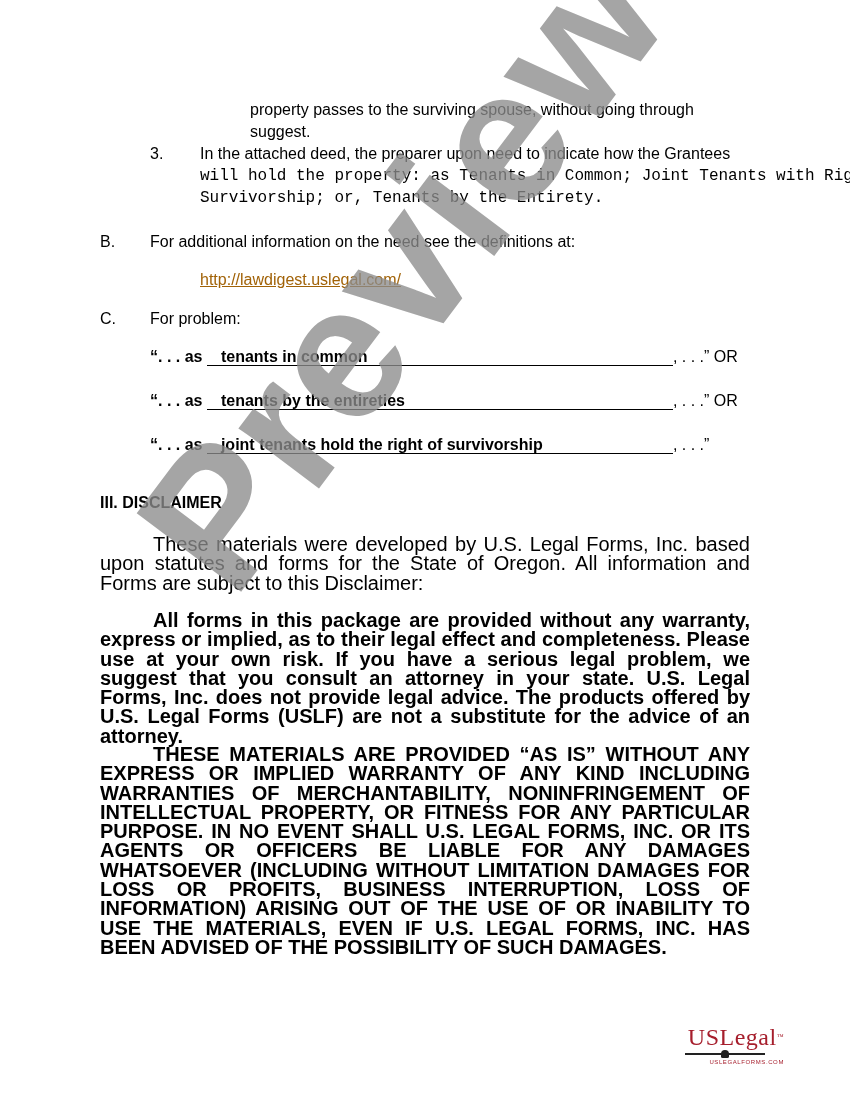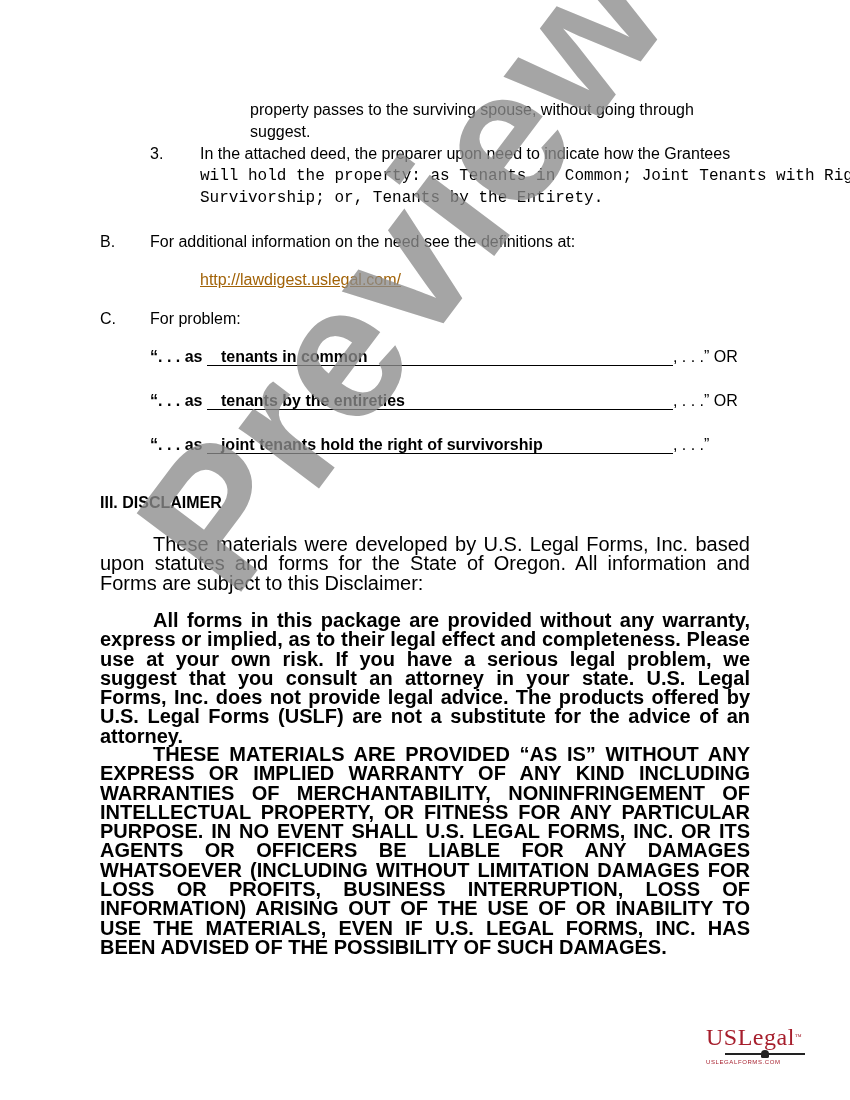--- a/index.html
+++ b/index.html
@@ -14,21 +14,21 @@
     .ex-row .blank { display: inline-block; width: 466px; border-bottom: 1.5px solid #000;
       font-weight: bold; text-decoration: none; height: 18px; vertical-align: baseline; line-height: 18px; padding-left: 14px; box-sizing: border-box; }
     .ex-row .tail { font-weight: normal; }
     .heading { position: absolute; left: 100px; top: 494px; font-weight: bold; font-size: 16px; }
     .para { position: absolute; left: 100px; width: 650px; font-size: 20px; line-height: 19.3px;
       text-align: justify; text-indent: 53px; }
     .para.bold { font-weight: bold; }
     .watermark { position: absolute; left: 105px; top: 505px; font-family: "Liberation Sans", sans-serif;
       font-weight: bold; font-size: 190px; color: rgba(140,140,140,0.78); transform: rotate(-53deg);
       transform-origin: 0 0; letter-spacing: 2px; line-height: 1; pointer-events: none; white-space: nowrap; }
-    .logo { position: absolute; left: 706px; top: 1024px; width: 118px; height: 44px; text-align: left; }
+    .logo { position: absolute; left: 666px; top: 1024px; width: 118px; height: 44px; text-align: right; }
     .logo-main { font-family: "Liberation Serif", serif; font-size: 24px; color: #a61e2c; letter-spacing: 0.5px; line-height: 26px; }
     .logo-tm { font-size: 7px; vertical-align: top; color: #a61e2c; }
     .logo-wing { height: 6px; margin: 1px auto 0; width: 80px; position: relative; }
     .logo-wing::before { content: ""; position: absolute; left: 0; right: 0; top: 2px; height: 2px; background: #222; }
     .logo-wing::after { content: ""; position: absolute; left: 36px; top: -1px; width: 8px; height: 8px; background: #222; border-radius: 50% 50% 20% 20%; }
     .logo-url { font-size: 6px; color: #a61e2c; letter-spacing: 0.6px; margin-top: 2px; }
   </style>
 </head>
 <body>
 

